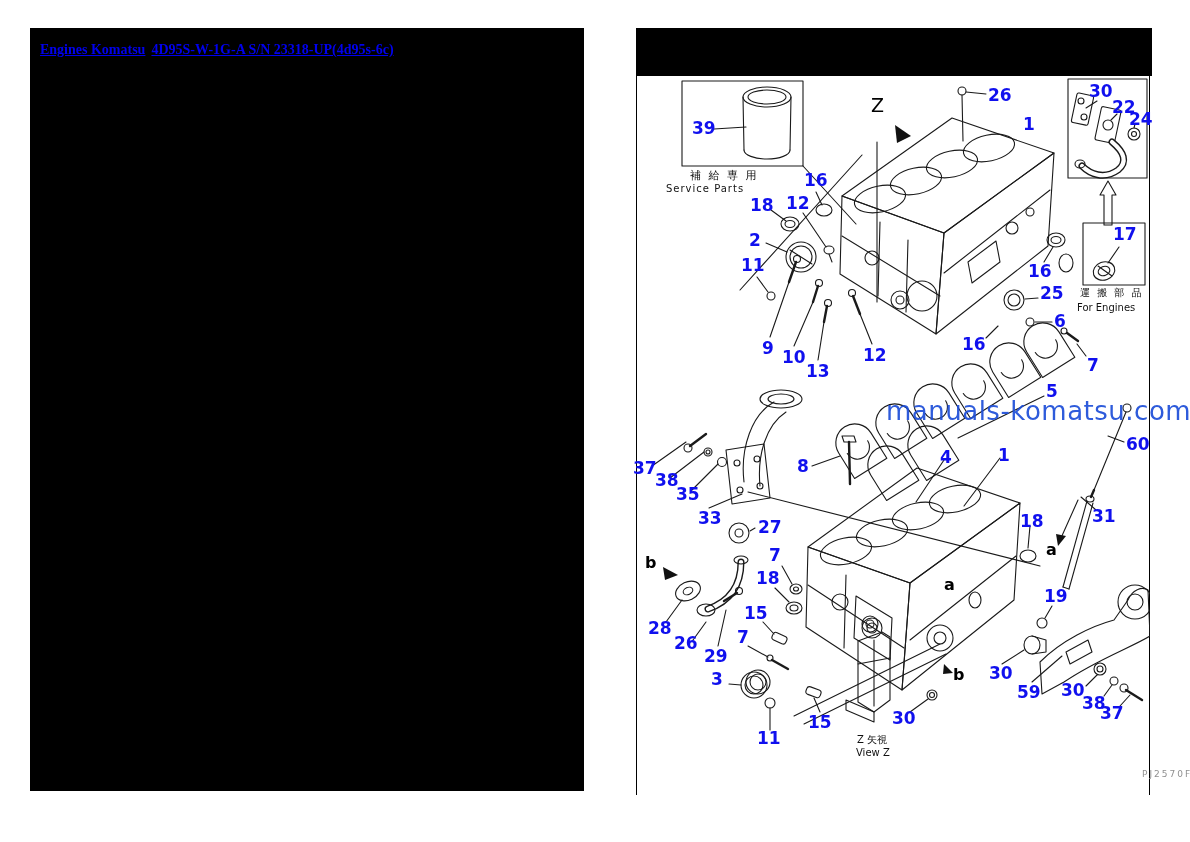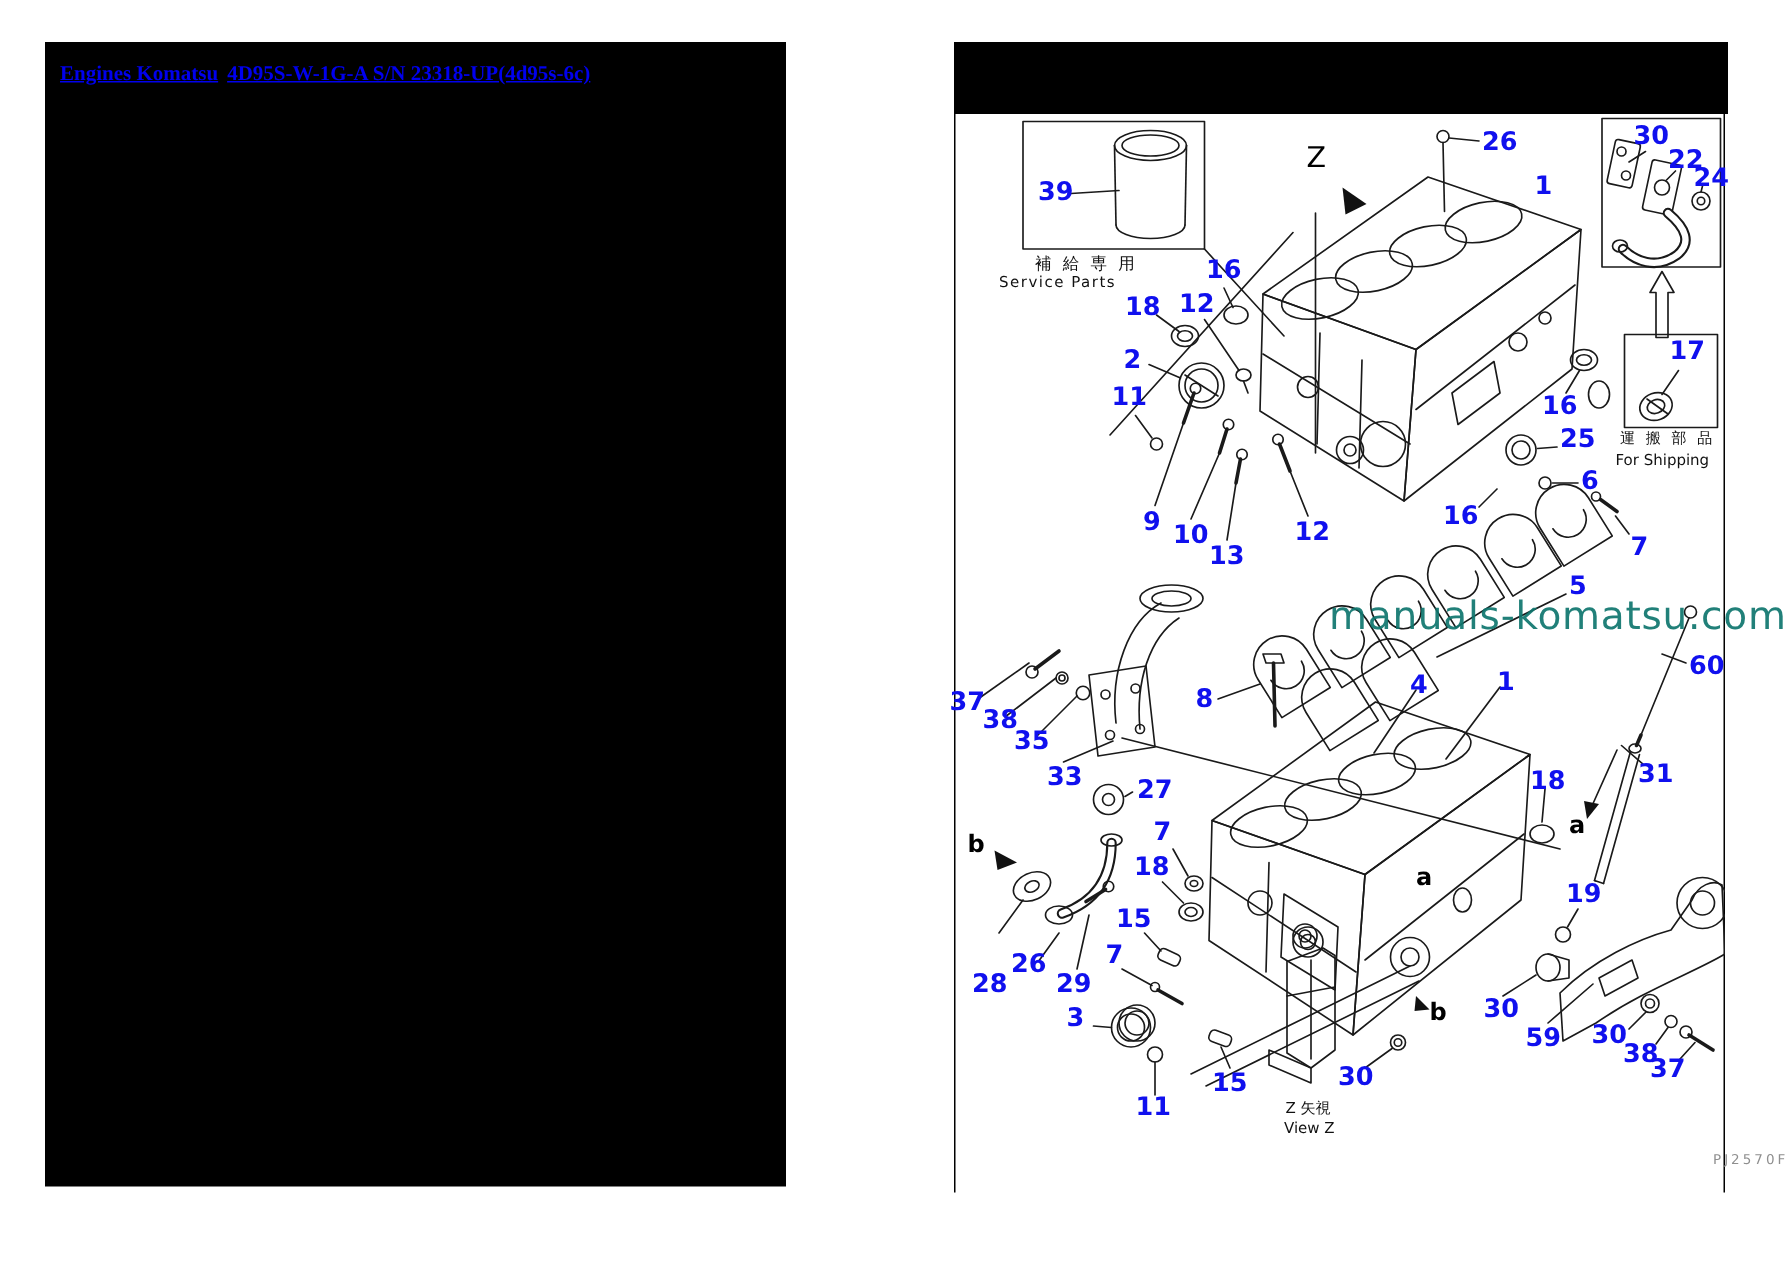--- a/index.html
+++ b/index.html
@@ -1,21 +1,21 @@
 <!DOCTYPE html>
 <html><head>
 <meta charset="utf-8">
 <style>
   html,body{margin:0;padding:0;}
   body{
     width:1190px;height:842px;position:relative;overflow:hidden;
     background:#ffffff;font-family:"DejaVu Sans",sans-serif;
   }
   
-  .left-panel{position:absolute;left:30px;top:28px;width:494px;height:763px;background:#000;}
+  .left-panel{position:absolute;left:30px;top:28px;width:554px;height:763px;background:#000;}
   .link-row{position:absolute;left:10px;top:14px;white-space:nowrap;font-family:"Liberation Serif",serif;font-weight:bold;font-size:14px;}
   .link-row a{color:#0000ee;text-decoration:underline;margin-right:6px;cursor:pointer;}
   
   .right-panel{position:absolute;left:636px;top:28px;width:514px;height:767px;border-left:1px solid #000;border-right:1px solid #000;box-sizing:border-box;background:#fff;}
   .right-topbar{position:absolute;left:636px;top:28px;width:516px;height:48px;background:#000;}
   .bar-dashes{position:absolute;left:1090px;top:71px;width:58px;height:4px;
     background:repeating-linear-gradient(90deg,#000 0 6px,transparent 6px 10px);}
   
   .diagram-svg{position:absolute;left:636px;top:76px;width:514px;height:719px;}
   .diagram-svg *{stroke:#1a1a1a;fill:none;stroke-width:1.1;stroke-linecap:round;stroke-linejoin:round;}
@@ -24,21 +24,21 @@
   .diagram-svg .thick{stroke-width:2.4;}
   .diagram-svg .tube-o{stroke-width:7;}
   .diagram-svg .tube-i{stroke:#fff;stroke-width:4.2;}
   
   .co{position:absolute;color:#1010ee;font:bold 17px "DejaVu Sans",sans-serif;line-height:1;letter-spacing:0;}
   .marker{position:absolute;color:#000;font:bold 16px "DejaVu Sans",sans-serif;line-height:1;}
   .zmark{position:absolute;color:#000;font:19px "DejaVu Sans",sans-serif;line-height:1;}
   
   .tlabel{position:absolute;color:#111;font:10px "DejaVu Sans",sans-serif;line-height:1;white-space:nowrap;}
   .tlabel.ja{font-size:11px;letter-spacing:2px;}
-  .watermark{position:absolute;left:886px;top:396px;color:#0f766e;font:26px "DejaVu Sans",sans-serif;letter-spacing:0.5px;opacity:.92;white-space:nowrap;}
+  .watermark{position:absolute;left:886px;top:396px;color:#1d4ed8;font:26px "DejaVu Sans",sans-serif;letter-spacing:0.5px;opacity:.92;white-space:nowrap;}
   .drawcode{position:absolute;left:1096px;top:769px;color:#8f8f8f;font:9px "DejaVu Sans",sans-serif;letter-spacing:2px;margin-left:46px;}
 </style>
 </head>
 <body>
 
 <div class="left-panel">
   <div class="link-row">
     <a href="#">Engines Komatsu</a><a href="#">4D95S-W-1G-A S/N 23318-UP(4d95s-6c)</a>
   </div>
 </div>
@@ -370,21 +370,21 @@
 <div class="co" style="left:940px;top:449px">4</div>
 <div class="co" style="left:998px;top:447px">1</div>
 <div class="co" style="left:1126px;top:436px">60</div>
 <div class="co" style="left:1092px;top:508px">31</div>
 <div class="co" style="left:1020px;top:513px">18</div>
 <div class="co" style="left:769px;top:547px">7</div>
 <div class="co" style="left:756px;top:570px">18</div>
 <div class="co" style="left:744px;top:605px">15</div>
 <div class="co" style="left:737px;top:629px">7</div>
 <div class="co" style="left:674px;top:635px">26</div>
-<div class="co" style="left:648px;top:648px">28</div>
+<div class="co" style="left:648px;top:620px">28</div>
 <div class="co" style="left:704px;top:648px">29</div>
 <div class="co" style="left:711px;top:671px">3</div>
 <div class="co" style="left:1044px;top:588px">19</div>
 <div class="co" style="left:989px;top:665px">30</div>
 <div class="co" style="left:1017px;top:684px">59</div>
 <div class="co" style="left:1061px;top:682px">30</div>
 <div class="co" style="left:1082px;top:695px">38</div>
 <div class="co" style="left:1100px;top:705px">37</div>
 <div class="co" style="left:757px;top:730px">11</div>
 <div class="co" style="left:808px;top:714px">15</div>
@@ -392,18 +392,18 @@
 
 <div class="zmark" style="left:871px;top:96px">Z</div>
 <div class="marker" style="left:1046px;top:542px">a</div>
 <div class="marker" style="left:944px;top:577px">a</div>
 <div class="marker" style="left:645px;top:555px">b</div>
 <div class="marker" style="left:953px;top:667px">b</div>
 
 <div class="tlabel ja" style="left:690px;top:170px">補 給 専 用</div>
 <div class="tlabel" style="left:666px;top:184px;letter-spacing:1px">Service Parts</div>
 <div class="tlabel ja" style="left:1080px;top:288px;font-size:10px">運 搬 部 品</div>
-<div class="tlabel" style="left:1077px;top:303px">For Shipping</div>
+<div class="tlabel" style="left:1077px;top:303px">For Engines</div>
 <div class="tlabel" style="left:857px;top:735px">Z  矢視</div>
 <div class="tlabel" style="left:856px;top:748px">View Z</div>
 
 <div class="watermark">manuals-komatsu.com</div>
 <div class="drawcode">PJ2570F</div>
 
 </body></html>

